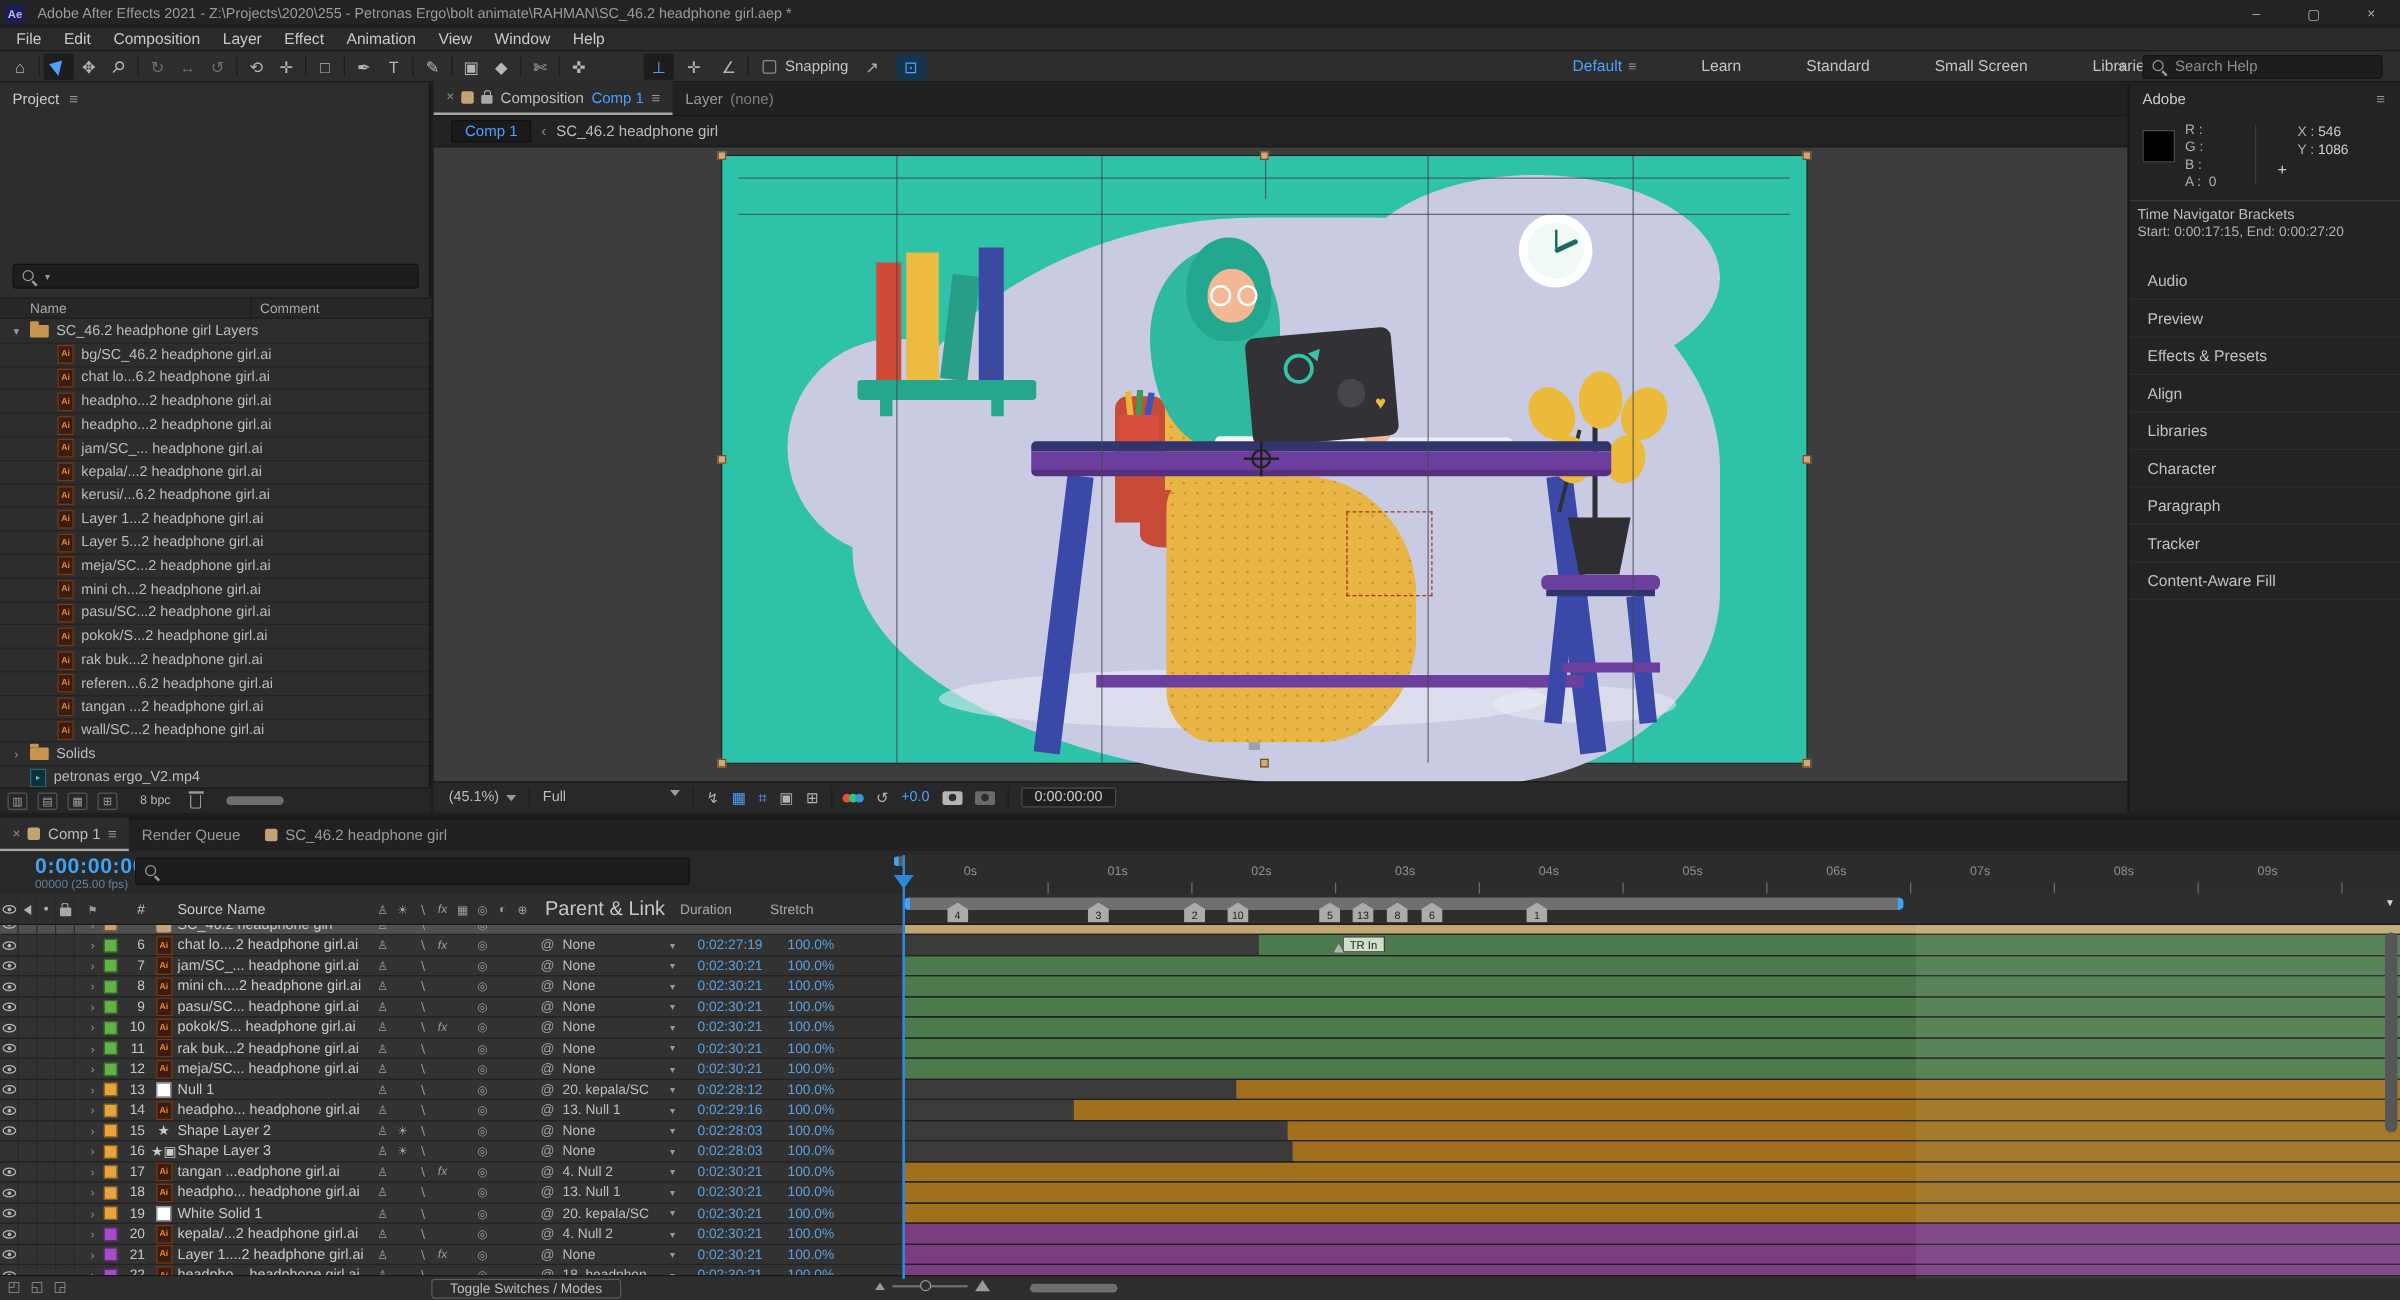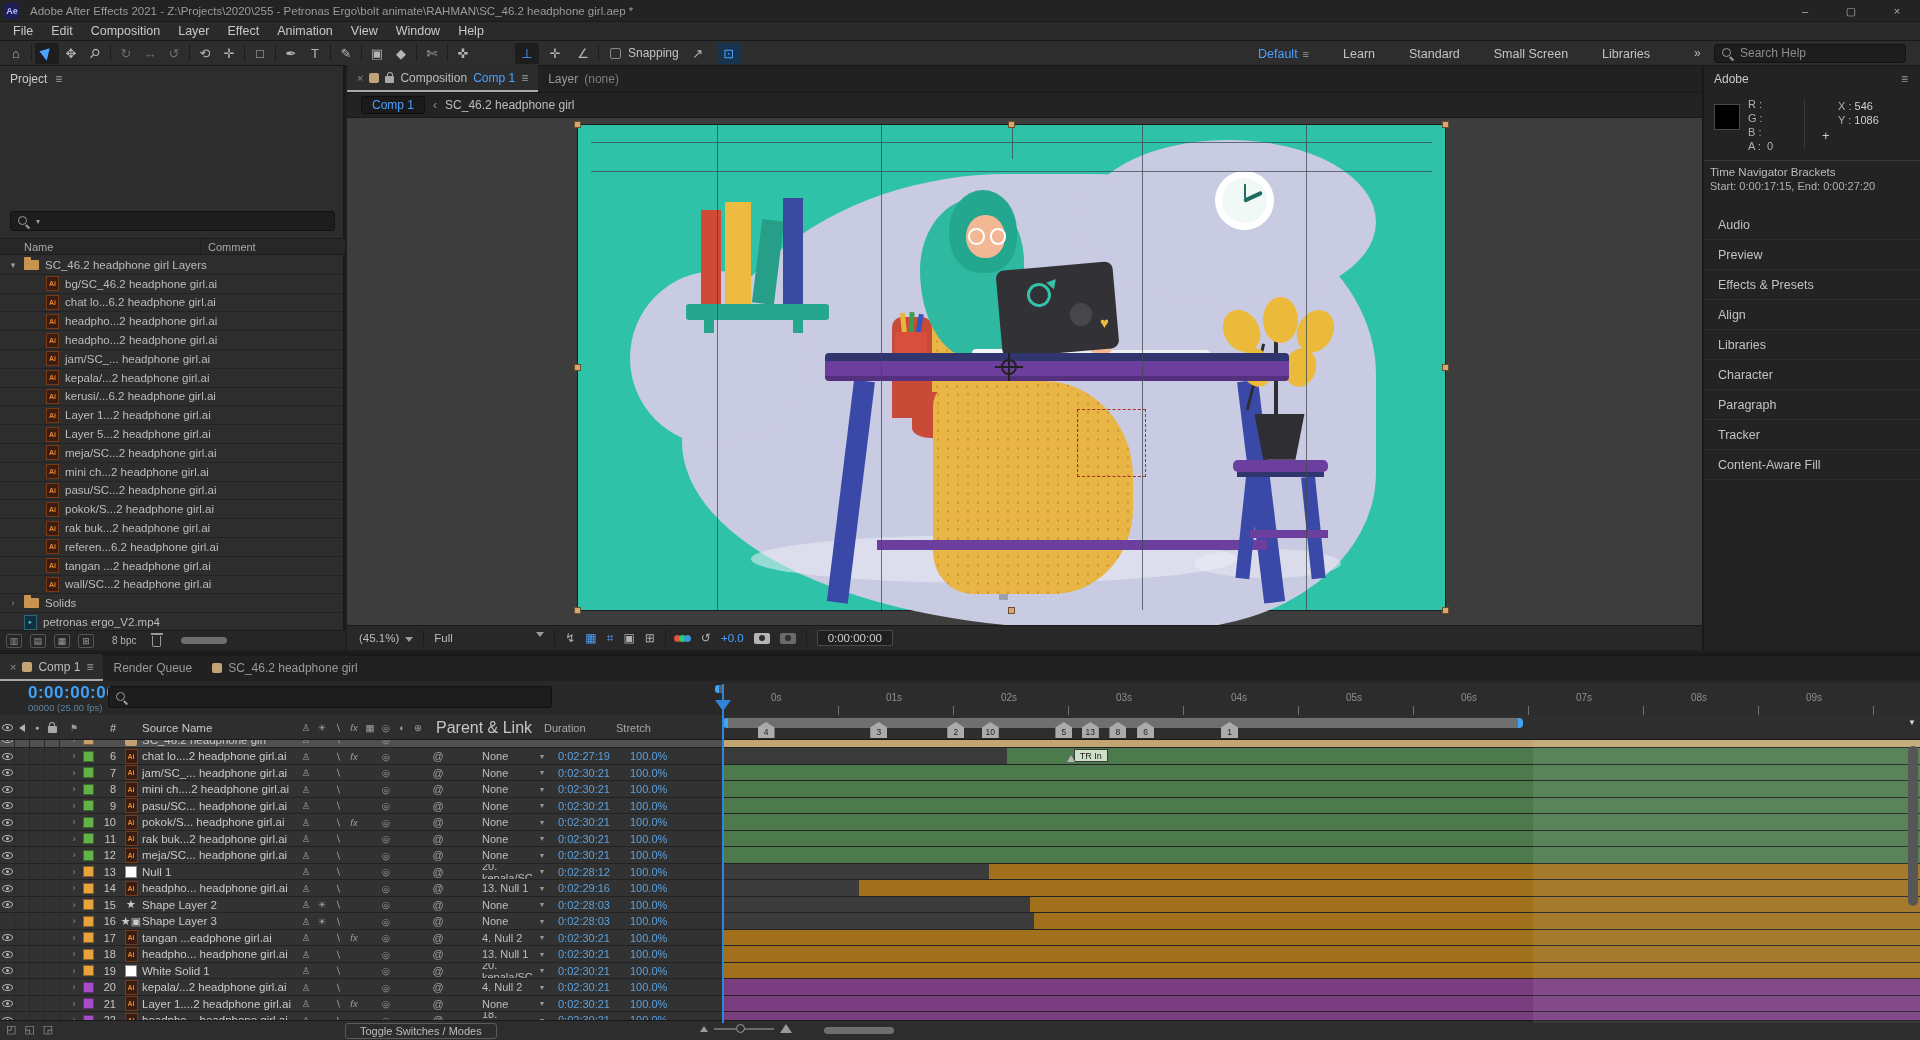--- a/index.html
+++ b/index.html
@@ -120,21 +120,21 @@
   .avc { width:15px; height:100%; display:flex; align-items:center; justify-content:center; border-right:1px solid #292929; }
   .c-pad { width:8px; } .c-exp { width:12px; color:#9a9a9a; font-size:9px; }
   .c-chip { width:16px; } .chip { width:11px; height:11px; border:1px solid rgba(0,0,0,.4); }
   .c-num { width:24px; font-size:11px; color:#c6c6c6; justify-content:flex-end; padding-right:4px; }
   .c-icon { width:22px; }
   .c-name { width:156px; font-size:11.5px; color:#c9c9c9; justify-content:flex-start; white-space:nowrap; overflow:hidden; }
   .c-sw { width:128px; justify-content:flex-start; }
   .swc { width:16px; text-align:center; font-size:9.5px; color:#9f9f9f; }
   .c-at { width:24px; color:#9f9f9f; font-size:11px; }
   .c-parent { width:94px; justify-content:flex-start; }
-  .parent-box { display:flex; align-items:center; justify-content:space-between; width:90px; font-size:11px; color:#bdbdbd;margin-left:32px; }
+  .parent-box { display:flex; align-items:center; justify-content:space-between; width:90px; font-size:11px; color:#bdbdbd; }
   .pb-car { font-size:8px; color:#9a9a9a; }
   .c-gap { width:14px; }
   .c-dur { width:64px; font-size:11px; color:#5ba0dc; justify-content:flex-start; }
   .c-str { width:56px; font-size:11px; color:#5ba0dc; justify-content:flex-start; padding-left:8px; }
   .eye { width:11px; height:7px; border:1px solid #b5b5b5; border-radius:50%; position:relative; }
   .eye::after { content:''; position:absolute; left:3px; top:1px; width:3px; height:3px; border-radius:50%; background:#b5b5b5; }
   .spk { width:0; height:0; border-top:4px solid transparent; border-bottom:4px solid transparent; border-right:6px solid #b0b0b0; }
   .solidico { width:12px; height:12px; background:#fff; border:1px solid #888; }
   .compico { width:12px; height:12px; background:#c3a276; border-radius:2px; }
   .starico { color:#c9c9c9; font-size:11px; }
@@ -218,21 +218,21 @@
       <span class="tool">✛</span>
       <span class="tool">∠</span>
     </div>
   <div class="tdiv"></div>
   <div style="display:flex;align-items:center;gap:7px;margin-left:8px;">
     <div class="chk"></div>
     <span style="font-size:12px;color:#c3c3c3;">Snapping</span>
     <span class="tool">↗</span>
     <span class="tool" style="background:#16344d;border-radius:2px;color:#4ca0ff;">⊡</span>
   </div>
-  <div style="position:absolute;left:1258px;display:flex;align-items:center;gap:34px;" id="workspaces">
+  <div style="position:absolute;left:1258px;display:flex;align-items:center;gap:52px;" id="workspaces">
       <span><span class="ws active">Default</span><span class="ws-menu">≡</span></span>
       <span><span class="ws">Learn</span></span>
       <span><span class="ws">Standard</span></span>
       <span><span class="ws">Small Screen</span></span>
       <span><span class="ws">Libraries</span></span>
     </div>
   <span style="position:absolute;left:1694px;color:#b5b5b5;font-size:12px;">»</span>
   <div class="sbox" style="position:absolute;left:1714px;width:192px;height:19px;">
     <span class="mag"></span>
     <span>Search Help</span>

